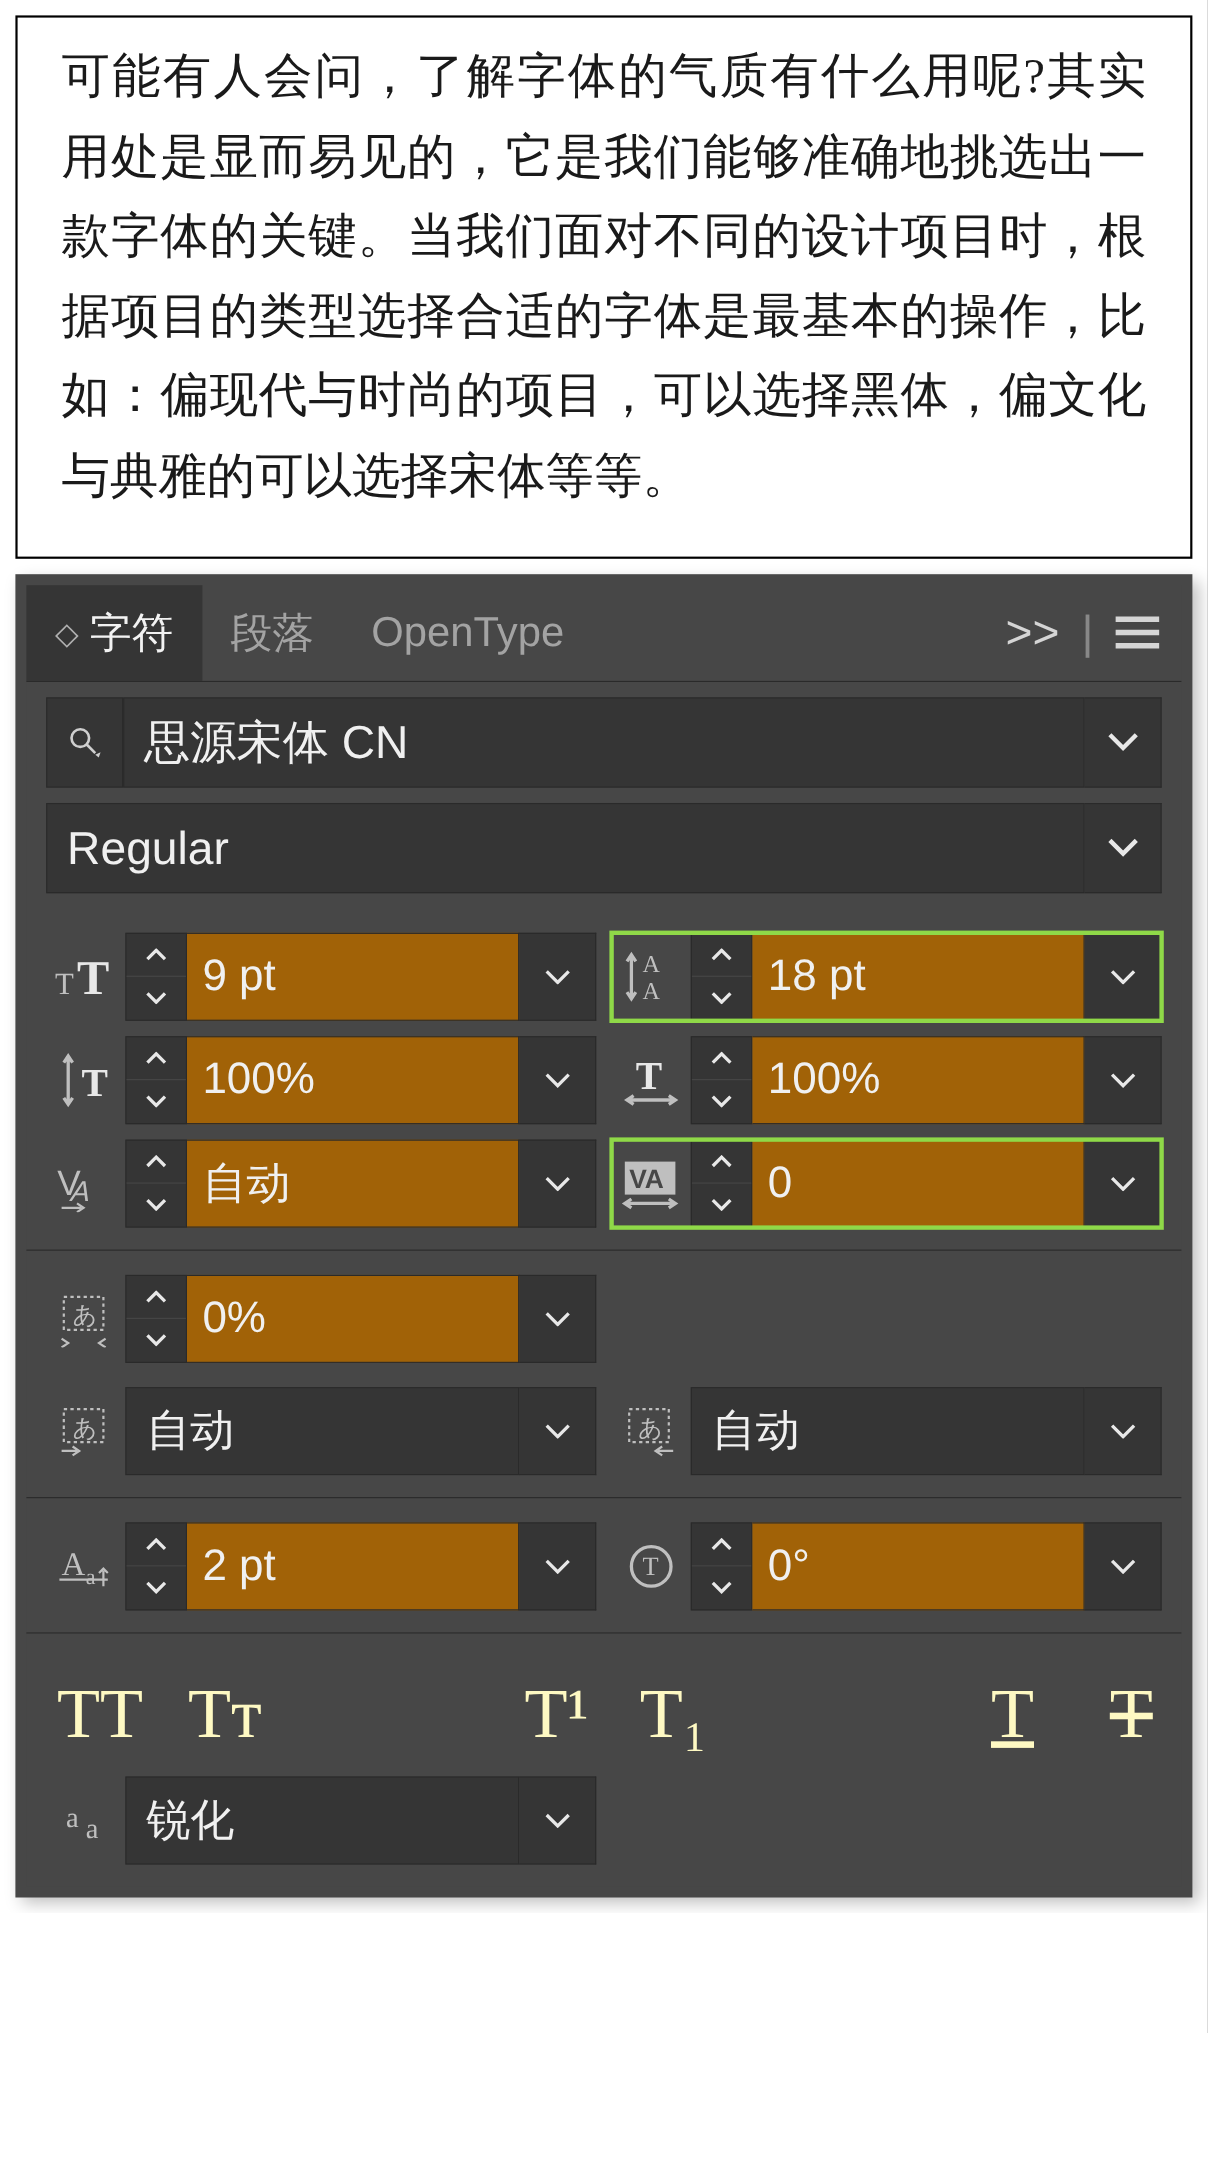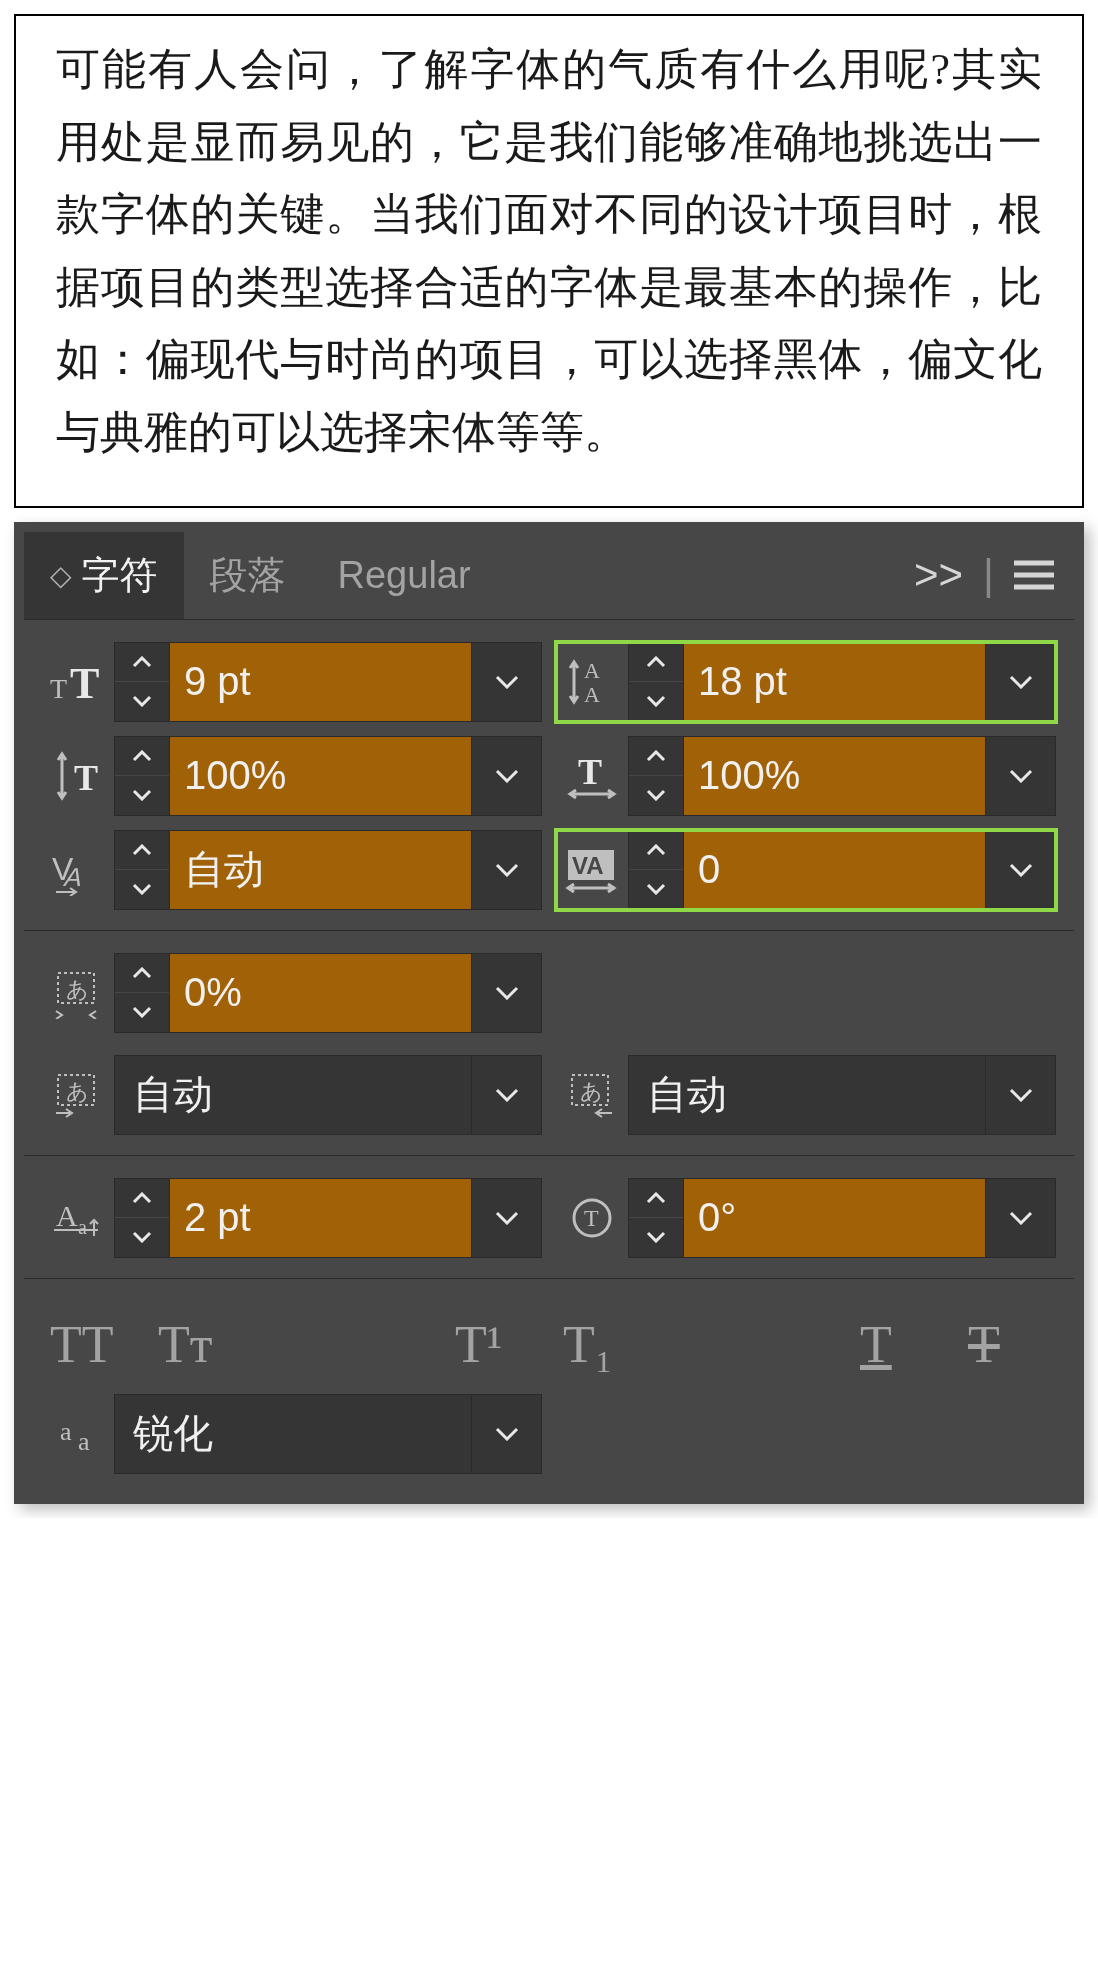--- a/index.html
+++ b/index.html
@@ -108,22 +108,22 @@
   .hl { outline: 4px solid #8fd948; outline-offset: -2px; }
   .select-wide {
     flex:1; background:#353535; border:1px solid #2a2a2a;
     display:flex; align-items:center; padding:0 18px; font-size:40px; color:#f0f0f0;
   }
   .caps-row {
     display:flex; padding: 30px 26px 10px 26px; gap: 28px; align-items:center;
     justify-content: space-between;
   }
   .cap-btn {
-    color:#a3a3a3; font-family: "Times New Roman", serif; font-size: 52px;
-    cursor:pointer; min-width:80px; text-align:left;
+    color:#fef9c3; font-family: "Times New Roman", serif; font-size: 64px;
+    cursor:pointer; min-width:80px; text-align:right;
   }
   .bottom {
     display:grid; grid-template-columns: 1fr 1fr; gap: 14px; padding: 10px 18px 20px 18px;
   }
   .chev svg, .ic svg { display:block; }
   .sep { height: 1px; background:#2a2a2a; margin: 20px 0 6px 0; }
 </style>
 </head>
 <body>
 
@@ -136,33 +136,63 @@
 
   <div class="tabs">
     <div class="tab active">
       <span class="tab-glyph">◇</span>
       <span>字符</span>
     </div>
     <div class="tab">
       <span>段落</span>
     </div>
     <div class="tab">
-      <span>Regular</span>
+      <span>OpenType</span>
     </div>
     <div class="tabs-right">
       <span>&gt;&gt;</span>
       <span class="divider">|</span>
       <span class="menu-glyph">
         <svg width="40" height="30" viewBox="0 0 40 30">
               <path d="M0 3h40M0 15h40M0 27h40" stroke="#d5d5d5" stroke-width="5"></path>
             </svg>
       </span>
     </div>
   </div>
 
+  <div class="section">
+    <div class="font-row">
+      <div class="input-box font-icon">
+        <svg width="40" height="40" viewBox="0 0 40 40">
+              <circle cx="15" cy="15" r="10" stroke="#cfcfcf" stroke-width="3" fill="none"></circle>
+              <path d="M22 22 L32 32" stroke="#cfcfcf" stroke-width="3"></path>
+              <path d="M32 34 l6 -3 l-2 6 z" fill="#cfcfcf"></path>
+            </svg>
+      </div>
+      <div class="input-box font-main">
+        <span>思源宋体 CN</span>
+      </div>
+      <div class="drop-btn">
+        <svg width="28" height="18" viewBox="0 0 28 18">
+              <path d="M2 2 L14 14 L26 2" stroke="#e8e8e8" stroke-width="4" fill="none"></path>
+            </svg>
+      </div>
+    </div>
+
+    <div class="weight-row">
+      <div class="input-box" style="flex:1">
+        <span>Regular</span>
+      </div>
+      <div class="drop-btn">
+        <svg width="28" height="18" viewBox="0 0 28 18">
+              <path d="M2 2 L14 14 L26 2" stroke="#e8e8e8" stroke-width="4" fill="none"></path>
+            </svg>
+      </div>
+    </div>
+  </div>
 
   <div class="row2">
     <div class="field">
       <div class="ic">
         <svg width="56" height="48" viewBox="0 0 56 48">
               <text x="0" y="40" font-family="serif" font-size="28" fill="#bfbfbf">T</text>
               <text x="20" y="40" font-family="serif" font-size="44" fill="#e8e8e8" font-weight="bold">T</text>
             </svg>
       </div>
       <div class="spin">

